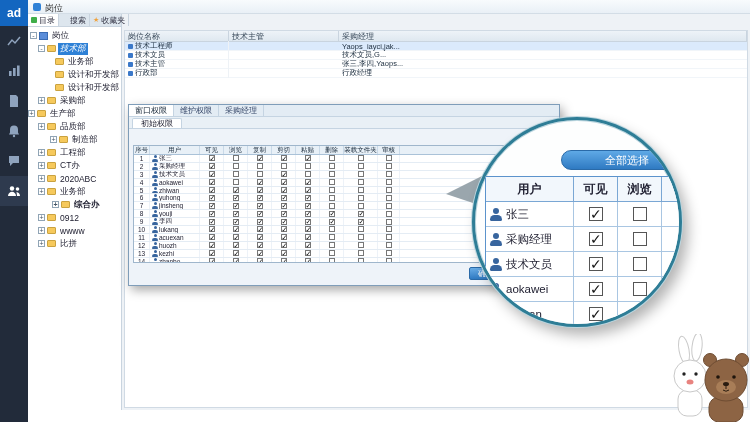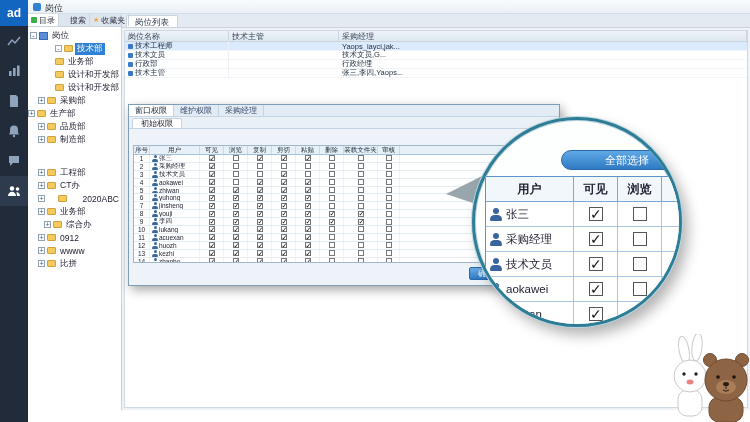--- a/index.html
+++ b/index.html
@@ -188,21 +188,21 @@
         <span class="ti star">★</span>
         <span>收藏夹</span>
       </div>
     </div>
     <div class="tree">
         <div class="tree-item" style="padding-left: 2px;">
           <span class="twisty">-</span>
           <span class="tree-ico root"></span>
           <span class="tree-label">岗位</span>
         </div>
-        <div class="tree-item selected" style="padding-left: 27px;">
+        <div class="tree-item selected" style="padding-left: 10px; font-style: italic;">
           <span class="twisty">-</span>
           <span class="tree-ico folder"></span>
           <span class="tree-label">技术部</span>
         </div>
         <div class="tree-item" style="padding-left: 18px;">
           <span class="twisty" style="visibility: hidden;"></span>
           <span class="tree-ico folder"></span>
           <span class="tree-label">业务部</span>
         </div>
         <div class="tree-item" style="padding-left: 18px;">
@@ -223,46 +223,46 @@
         <div class="tree-item" style="">
           <span class="twisty">+</span>
           <span class="tree-ico folder"></span>
           <span class="tree-label">生产部</span>
         </div>
         <div class="tree-item" style="padding-left: 10px;">
           <span class="twisty">+</span>
           <span class="tree-ico folder"></span>
           <span class="tree-label">品质部</span>
         </div>
-        <div class="tree-item" style="padding-left: 10px; text-align: center;">
+        <div class="tree-item" style="padding-left: 22px; text-align: center;">
           <span class="twisty">+</span>
           <span class="tree-ico folder"></span>
           <span class="tree-label">制造部</span>
         </div>
-        <div class="tree-item" style="padding-left: 10px; margin-top: 20px;">
+        <div class="tree-item" style="padding-left: 10px;">
           <span class="twisty">+</span>
           <span class="tree-ico folder"></span>
           <span class="tree-label">工程部</span>
         </div>
         <div class="tree-item" style="padding-left: 10px;">
           <span class="twisty">+</span>
           <span class="tree-ico folder"></span>
           <span class="tree-label">CT办</span>
         </div>
-        <div class="tree-item" style="padding-left: 10px; justify-content: space-between;">
+        <div class="tree-item" style="padding-left: 10px;">
           <span class="twisty">+</span>
           <span class="tree-ico folder"></span>
           <span class="tree-label">2020ABC</span>
         </div>
         <div class="tree-item" style="padding-left: 10px;">
           <span class="twisty">+</span>
           <span class="tree-ico folder"></span>
           <span class="tree-label">业务部</span>
         </div>
-        <div class="tree-item" style="padding-left: 16px;">
+        <div class="tree-item" style="padding-left: 24px; font-weight: bold;">
           <span class="twisty">+</span>
           <span class="tree-ico folder"></span>
           <span class="tree-label">综合办</span>
         </div>
         <div class="tree-item" style="padding-left: 10px;">
           <span class="twisty">+</span>
           <span class="tree-ico folder"></span>
           <span class="tree-label">0912</span>
         </div>
         <div class="tree-item" style="padding-left: 10px;">
@@ -272,23 +272,20 @@
         </div>
         <div class="tree-item" style="padding-left: 10px;">
           <span class="twisty">+</span>
           <span class="tree-ico folder"></span>
           <span class="tree-label">比拼</span>
         </div>
       </div>
   </div>
 
   <div class="main">
-    <div class="main-tabs">
-      <div class="main-tab">岗位列表</div>
-    </div>
     <div class="main-table">
       <div class="thead">
           <span class="tcell c1">岗位名称</span>
           <span class="tcell c2">技术主管</span>
           <span class="tcell c3">采购经理</span>
         </div>
       <div class="tbody">
           <div class="trow sel">
             <span class="tcell c1">
               <span class="pos-ico"></span>
@@ -301,32 +298,32 @@
             <span class="tcell c1">
               <span class="pos-ico"></span>
               <span>技术文员</span>
             </span>
             <span class="tcell c2"></span>
             <span class="tcell c3">技术文员,G...</span>
           </div>
           <div class="trow">
             <span class="tcell c1">
               <span class="pos-ico"></span>
-              <span>行政部</span>
+              <span>技术主管</span>
             </span>
             <span class="tcell c2"></span>
-            <span class="tcell c3">行政经理</span>
+            <span class="tcell c3">张三,李四,Yaops...</span>
           </div>
           <div class="trow">
             <span class="tcell c1">
               <span class="pos-ico"></span>
-              <span>技术主管</span>
+              <span>行政部</span>
             </span>
             <span class="tcell c2"></span>
-            <span class="tcell c3">张三,李四,Yaops...</span>
+            <span class="tcell c3">行政经理</span>
           </div>
         </div>
     </div>
   </div>
 
   <div class="dialog">
     <div class="dlg-tabs1">
       <div class="dtab active">窗口权限</div>
       <div class="dtab">维护权限</div>
       <div class="dtab">采购经理</div>

